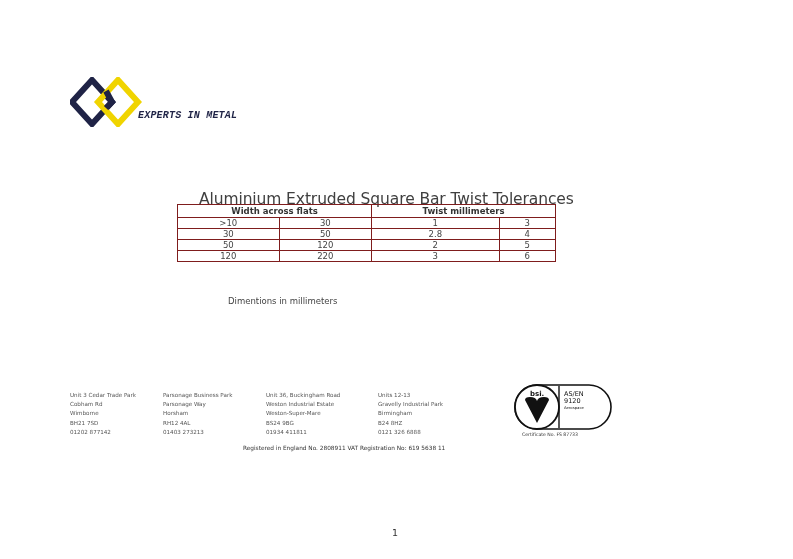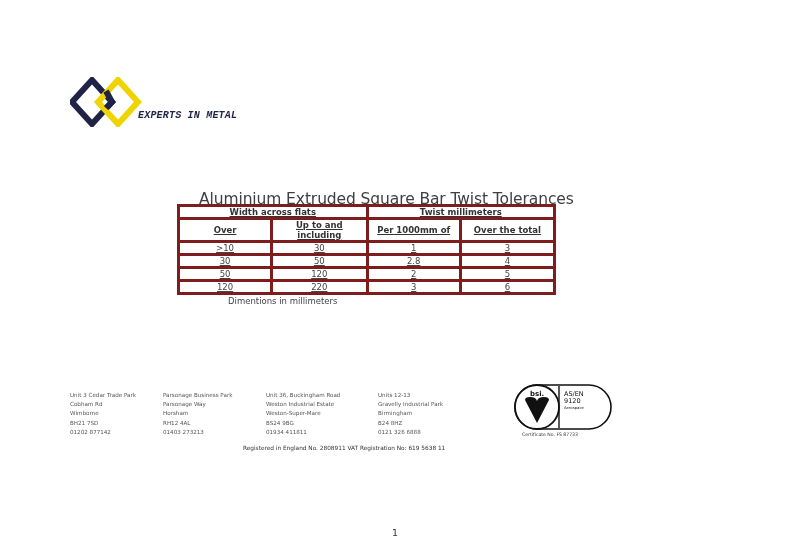--- a/index.html
+++ b/index.html
@@ -7,21 +7,21 @@
     body { position: relative; font-family: "DejaVu Sans", sans-serif; color: #333; }
 
     .logo { position: absolute; left: 70px; top: 77px; width: 215px; height: 52px; }
     .logo-mark { position: absolute; left: 0; top: 0; width: 72px; height: 50px; }
     .logo-word { position: absolute; left: 83px; top: 6px; font-family: "DejaVu Serif", serif; font-weight: bold; font-size: 25px; color: #1f2346; letter-spacing: 0.5px; line-height: 28px; }
     .logo-tag { position: absolute; left: 68px; top: 33px; font-family: Liberation Mono, monospace; font-style: italic; font-weight: bold; font-size: 10px; color: #1f2346; letter-spacing: 0.2px; }
 
     .doc-title { position: absolute; left: 199px; top: 190px; font-size: 15.5px; color: #404040; white-space: nowrap; letter-spacing: -0.1px; }
 
     table.tol { position: absolute; left: 177px; top: 204px; width: 379px; border-collapse: collapse; font-size: 8.5px; color: #444; }
-    table.tol td, table.tol th { border: 3px solid #7f1d1d; text-align: center; height: 11px; line-height: 10px; padding: 0; text-decoration: underline; }
+    table.tol td, table.tol th { border: 1px solid #7f1d1d; text-align: center; height: 11px; line-height: 10px; padding: 0; }
     table.tol th { font-weight: bold; color: #333; height: 13px; }
     table.tol tr.sub th { height: 12px; }
     .c1 { width: 94px; } .c2 { width: 96px; } .c3 { width: 94px; } .c4 { width: 95px; }
 
     .table-note { position: absolute; left: 180px; top: 296px; font-size: 8.5px; color: #444; margin-left: 48px; }
 
     .addresses { position: absolute; left: 70px; top: 391px; font-size: 5.6px; color: #555; line-height: 9.2px; }
     .addr { position: absolute; top: 0; white-space: nowrap; }
 
     .cert { position: absolute; left: 514px; top: 384px; width: 98px; height: 58px; }
@@ -43,26 +43,20 @@
   <div class="logo-tag">EXPERTS IN METAL</div>
 </div>
 
 <div class="doc-title">Aluminium Extruded Square Bar Twist Tolerances</div>
 
 <table class="tol">
   <tbody>
       <tr>
     <th colspan="2">Width across flats</th>
     <th colspan="2">Twist millimeters</th>
-  </tr>
-  <tr class="sub">
-    <th class="c1">Over</th>
-    <th class="c2">Up to and including</th>
-    <th class="c3">Per 1000mm of</th>
-    <th class="c4">Over the total</th>
   </tr>
   <tr>
     <td>&gt;10</td>
     <td>30</td>
     <td>1</td>
     <td>3</td>
   </tr>
   <tr>
     <td>30</td>
     <td>50</td>

